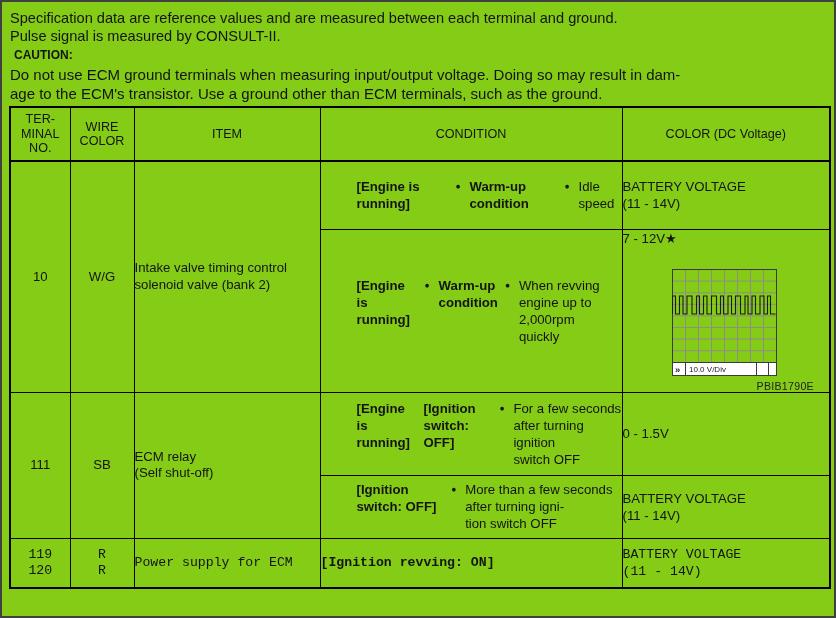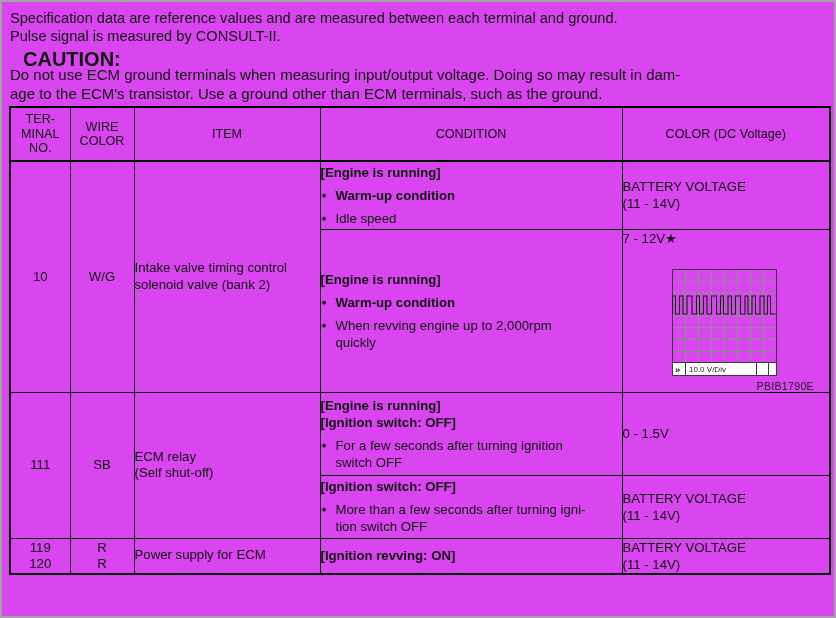--- a/index.html
+++ b/index.html
@@ -2,51 +2,51 @@
 <html><head>
 <meta charset="utf-8">
 <style>
   html,body{margin:0;padding:0;background:#fff;}
   body{
     width:836px;height:618px;position:relative;overflow:hidden;
     font-family:"Liberation Sans","DejaVu Sans",sans-serif;
     color:#141414;
     -webkit-font-smoothing:antialiased;
   }
-  .page{position:absolute;inset:0;border:2px solid #a3a3a3;box-sizing:border-box;background:#d946ef;}
+  .page{position:absolute;inset:0;border:2px solid #404040;box-sizing:border-box;background:#84cc16;}
   .ws{white-space:pre-line;}
 
   .intro{position:absolute;left:8px;top:7px;width:820px;font-size:14.6px;line-height:18.4px;}
-  .caution-label{position:absolute;left:21px;top:46px;font-size:20px;font-weight:bold;}
+  .caution-label{position:absolute;left:12px;top:46px;font-size:12px;font-weight:bold;}
   .caution-body{position:absolute;left:8px;top:64px;width:824px;font-size:15px;font-weight:normal;line-height:18.6px;}
 
   table.spec{
     position:absolute;left:7px;top:104px;width:822px;
     border-collapse:collapse;table-layout:fixed;
     border:2px solid #000;
     font-size:13.2px;
   }
   table.spec th,table.spec td{border:1px solid #000;padding:0;vertical-align:middle;box-sizing:border-box;}
   table.spec th{
     font-weight:normal;font-size:12.6px;line-height:14.5px;text-align:center;
     border-bottom:2px solid #000;height:54px;
   }
   tr.rh1{height:68px;}
   tr.rh2{height:158px;}
   tr.rh3{height:83px;}
   tr.rh4{height:63px;}
-  tr.rh5{height:35px;}
+  tr.rh5{height:50px;font-family:Liberation Mono, monospace;}
 
   td.c-center{text-align:center;line-height:16px;}
   td.c-item{padding:4px 6px 4px 11px;line-height:16.5px;vertical-align:middle;}
   td.c-cond{vertical-align:middle;padding:4px 4px 4px 7px;}
   td.c-data{vertical-align:middle;padding:4px 6px 4px 8px;line-height:17px;}
   td.c-data-scope{vertical-align:top;padding:6px 5px 2px 8px;}
 
-  .cond-wrap{display:flex;flex-direction:column;gap:6px;}
+  .cond-wrap{display:flex;flex-direction:row;gap:6px;padding-left:36px;}
   .cond-h{font-weight:bold;line-height:17px;}
   .cond-h.tight{margin-bottom:-6px;}
   .bullet-row{display:flex;align-items:flex-start;line-height:17px;}
   .bul{width:14px;flex:0 0 14px;font-size:8.5px;line-height:17px;text-align:left;padding-left:1px;}
   .b-bold{font-weight:bold;}
 
   .pulse-label{line-height:17px;margin-bottom:22px;}
   .scope{margin-left:49px;width:105px;}
   .scope svg{display:block;}
   .scope-code{text-align:right;font-size:10.6px;color:#222;margin-top:4px;padding-right:15px;letter-spacing:.3px;}

